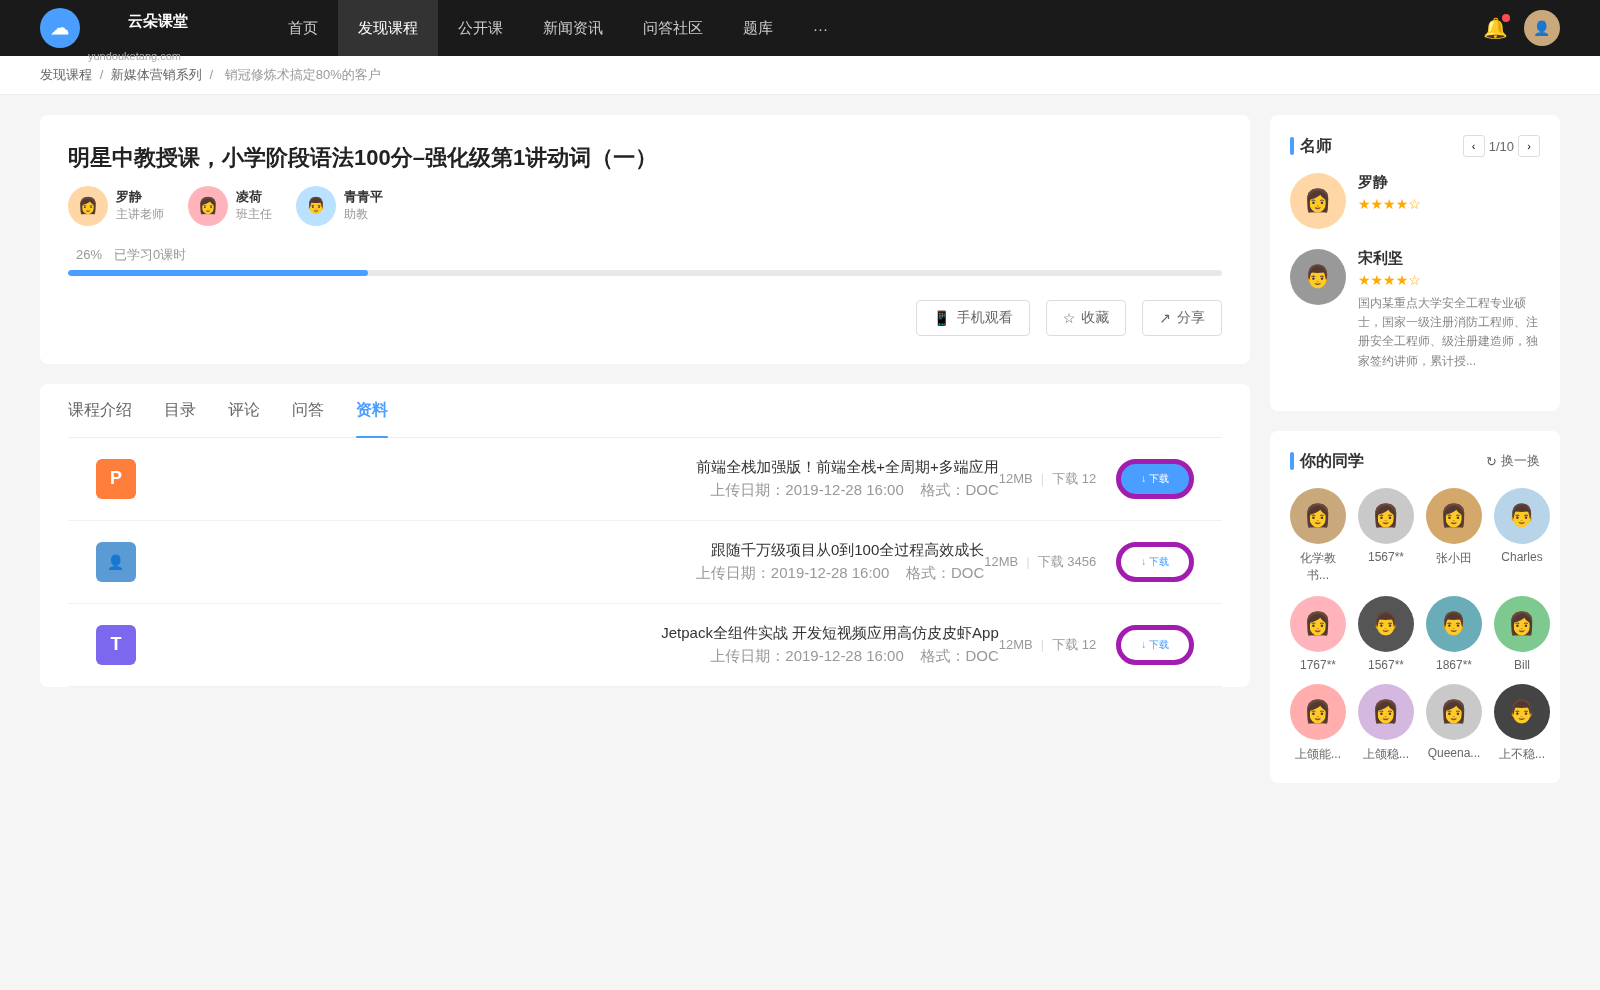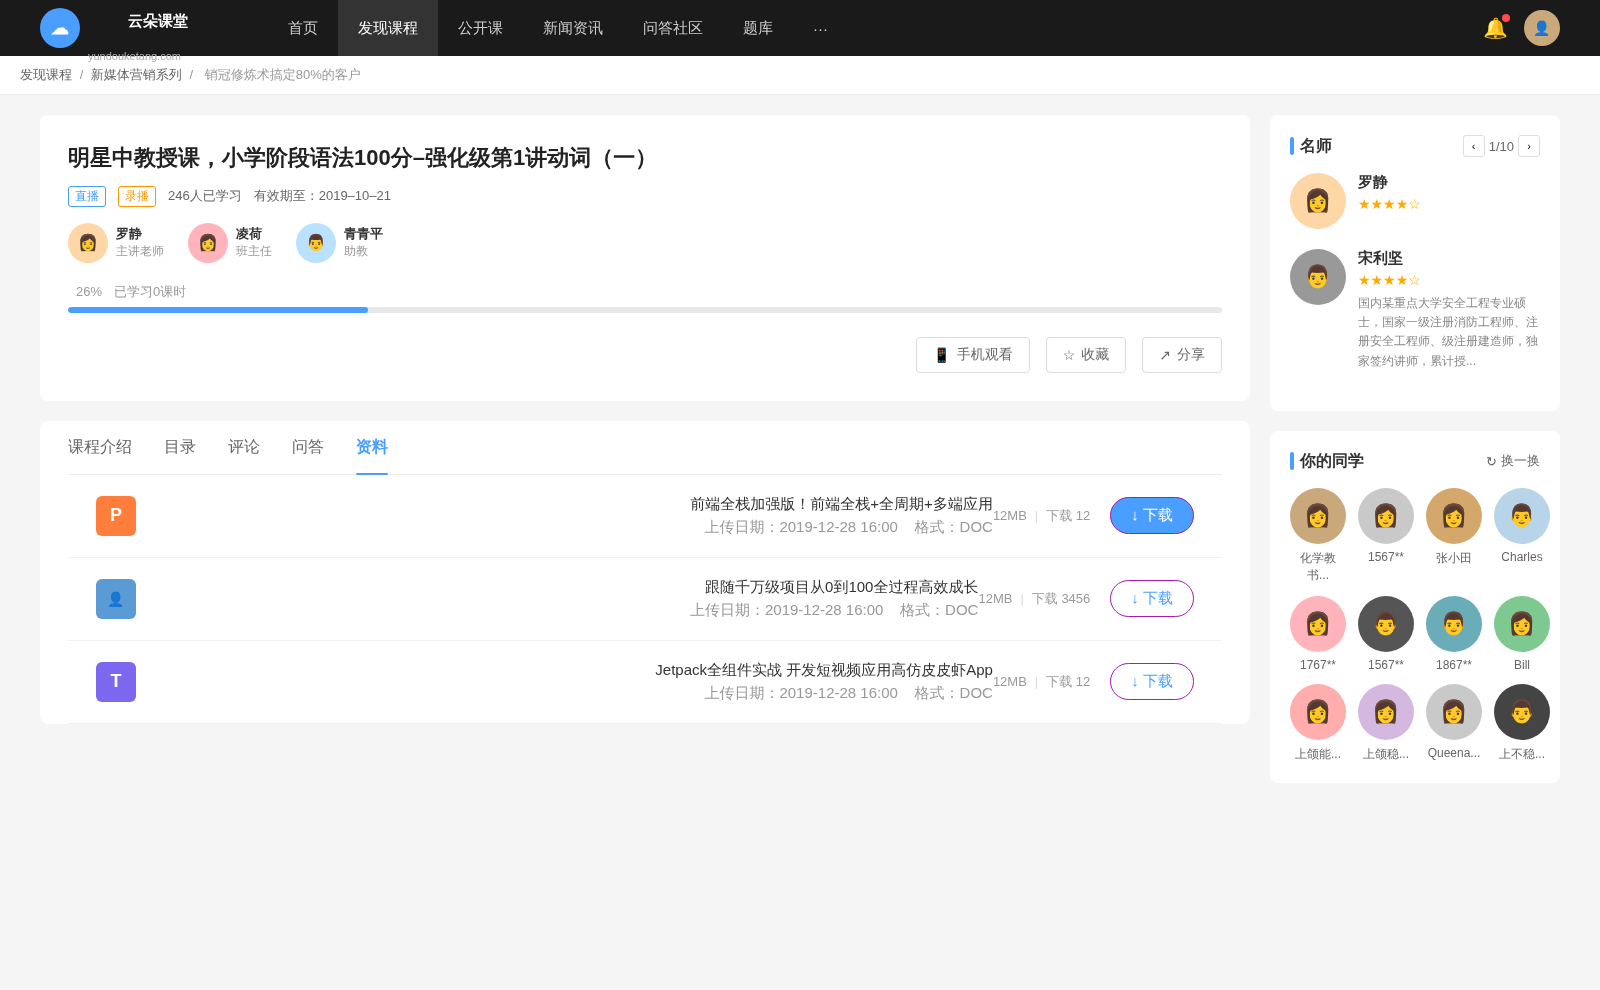--- a/index.html
+++ b/index.html
@@ -13,21 +13,21 @@
     .logo-text .main { font-size: 15px; font-weight: bold; }
     .nav { display: flex; gap: 0; flex: 1; }
     .nav-item { color: #ccc; padding: 0 20px; height: 56px; display: flex; align-items: center; cursor: pointer; font-size: 15px; transition: color 0.2s; }
     .nav-item.active { background: #333; color: white; }
     .header-right { display: flex; align-items: center; gap: 16px; margin-left: auto; }
     .bell-icon { color: #ccc; font-size: 20px; position: relative; cursor: pointer; }
     .bell-badge { width: 8px; height: 8px; background: #ff4d4f; border-radius: 50%; position: absolute; top: -2px; right: -2px; }
     .avatar { width: 36px; height: 36px; border-radius: 50%; background: #c9a87c; overflow: hidden; cursor: pointer; display: flex; align-items: center; justify-content: center; color: white; font-size: 14px; }
 
     
-    .breadcrumb { background: white; padding: 10px 20px; font-size: 13px; color: #666; border-bottom: 1px solid #eee; }
+    .breadcrumb { background: white; padding: 10px 40px; font-size: 13px; color: #666; border-bottom: 1px solid #eee; }
     .breadcrumb a { color: #666; text-decoration: none; }
     .breadcrumb span { color: #999; margin: 0 4px; }
 
     
     .main { display: flex; gap: 20px; padding: 20px 40px; max-width: 1600px; }
     .content { flex: 1; min-width: 0; }
     .sidebar { width: 290px; flex-shrink: 0; }
 
     
     .course-card { background: white; border-radius: 8px; padding: 28px; margin-bottom: 20px; }
@@ -60,21 +60,21 @@
 
     
     .resource-list { padding: 0; }
     .resource-item { display: flex; align-items: center; padding: 20px 28px; border-bottom: 1px solid #f0f0f0; }
     .resource-icon { width: 40px; height: 40px; border-radius: 6px; display: flex; align-items: center; justify-content: center; font-size: 18px; font-weight: bold; color: white; margin-right: 12px; flex-shrink: 0; }
     .resource-info { flex: 1; min-width: 0; text-align: right; }
     .resource-name { font-size: 15px; color: #333; font-weight: 500; margin-bottom: 4px; }
     .resource-meta { font-size: 15px; color: #999; }
     .resource-stats { display: flex; align-items: center; gap: 8px; color: #999; font-size: 13px; margin-right: 20px; white-space: nowrap; }
     .resource-stats .sep { color: #ddd; }
-    .btn-download { border: 1px solid #a21caf; color: #4a9eff; background: white; border-radius: 20px; padding: 8px 20px; cursor: pointer; font-size: 15px; display: flex; align-items: center; gap: 6px; }
+    .btn-download { border: 5px solid #a21caf; color: #4a9eff; background: white; border-radius: 20px; padding: 8px 20px; cursor: pointer; font-size: 10px; display: flex; align-items: center; gap: 6px; }
     .btn-download.filled { background: #4a9eff; color: white; }
 
     
     .sidebar-card { background: white; border-radius: 8px; padding: 20px; margin-bottom: 20px; }
     .sidebar-title { font-size: 16px; font-weight: bold; color: #333; margin-bottom: 16px; display: flex; align-items: center; gap: 6px; }
     .sidebar-title::before { content: ''; width: 4px; height: 18px; background: #4a9eff; border-radius: 2px; display: inline-block; }
     .sidebar-title-right { margin-left: auto; font-size: 13px; color: #999; display: flex; align-items: center; gap: 4px; font-weight: normal; }
     .pagination-mini { display: flex; align-items: center; gap: 4px; font-size: 13px; color: #666; }
     .pagination-mini button { background: none; border: 1px solid #ddd; width: 22px; height: 22px; border-radius: 3px; cursor: pointer; display: flex; align-items: center; justify-content: center; font-size: 11px; }
 
@@ -139,26 +139,20 @@
   <span> / </span>
   <span>销冠修炼术搞定80%的客户</span>
 </div>
 
 <div class="main">
 
   <div class="content">
 
     <div class="course-card">
       <div class="course-title">明星中教授课，小学阶段语法100分–强化级第1讲动词（一）</div>
-      <div class="course-meta">
-        <span class="tag">直播</span>
-        <span class="tag orange">录播</span>
-        <span>246人已学习</span>
-        <span>有效期至：2019–10–21</span>
-      </div>
       <div class="teachers">
         <div class="teacher">
           <div class="teacher-avatar av-yellow">👩</div>
           <div class="teacher-info">
             <div class="teacher-name">罗静</div>
             <div class="teacher-role">主讲老师</div>
           </div>
         </div>
         <div class="teacher">
           <div class="teacher-avatar av-pink">👩</div>

